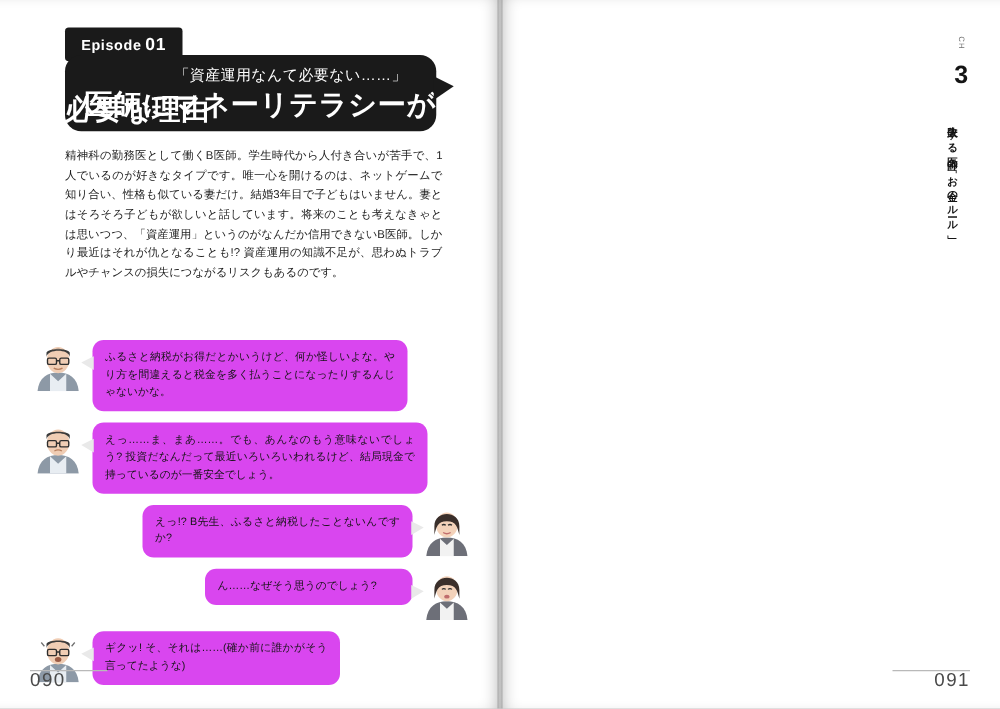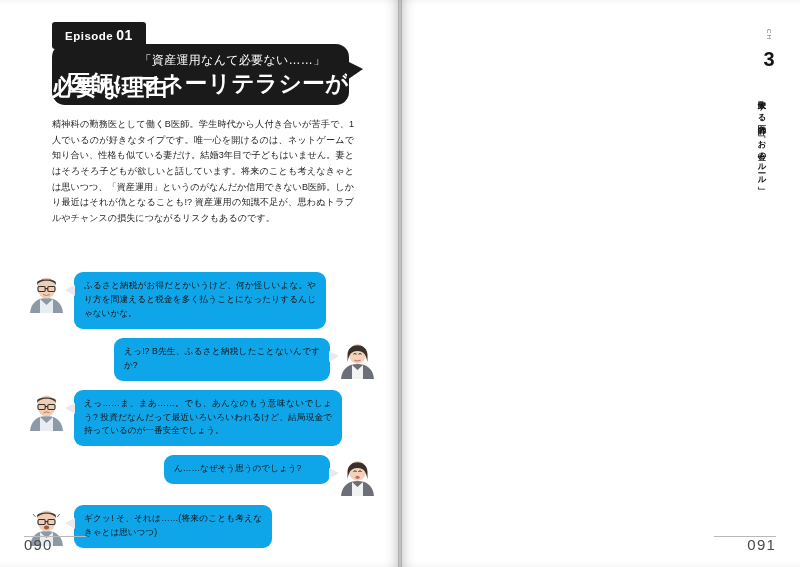--- a/index.html
+++ b/index.html
@@ -134,21 +134,21 @@
   .avatar {
     position: relative;
     width: 41px;
     height: 41px;
     flex: 0 0 41px;
     overflow: hidden;
   }
   .avatar svg { display: block; }
   .bubble {
     position: relative;
-    background: #0ea5e9;
+    background: #d946ef;
     border-radius: 9px;
     padding: 7px 10px 8px 10px;
     font-size: 8.6px;
     line-height: 1.62;
     color: #141414;
     text-align: justify;
   }
   .turn.left .bubble { margin-left: 7px; }
   .turn.right .bubble { margin-right: 7px; }
   .turn.left .bubble:before {
@@ -264,51 +264,51 @@
             <path d="M11.2 13.5 C12 7 29 7 29.8 13.5 L29.8 10 C28 6.5 13 6.5 11.2 10 Z" fill="#3b3b3b"></path>
             <rect x="12" y="14.5" width="7.2" height="5" rx="1.2" fill="none" stroke="#2e2e2e" stroke-width="1.1"></rect>
             <rect x="21.8" y="14.5" width="7.2" height="5" rx="1.2" fill="none" stroke="#2e2e2e" stroke-width="1.1"></rect>
             <line x1="19.2" y1="16.6" x2="21.8" y2="16.6" stroke="#2e2e2e" stroke-width="1.1"></line>
             <path d="M17 22.5 Q20.5 24.5 24 22.5" stroke="#b9805f" stroke-width="1" fill="none"></path>
           </svg>
         </div>
         <div class="bubble w1">ふるさと納税がお得だとかいうけど、何か怪しいよな。やり方を間違えると税金を多く払うことになったりするんじゃないかな。</div>
       </div>
 
-      <div class="turn right">
-        <div class="avatar">
-          <svg width="41" height="41" viewBox="0 0 41 41">
-            <rect x="0" y="0" width="41" height="41" fill="#ffffff"></rect>
-            <path d="M4 41 C5 30 12 26 20.5 26 C29 26 36 30 37 41 Z" fill="#6d6f78"></path>
-            <path d="M15 41 L15 27 L20.5 32 L26 27 L26 41 Z" fill="#f2f2f2"></path>
-            <ellipse cx="20.5" cy="16" rx="8.6" ry="10" fill="#f3d2ba"></ellipse>
-            <path d="M10.5 17 C10.5 4 30.5 4 30.5 17 L30.5 24 C29 18 28 13 20.5 13 C13 13 12 18 10.5 24 Z" fill="#3a2f2b"></path>
-            <path d="M16.5 16.2 Q18 15 19.6 16.2" stroke="#2e2e2e" stroke-width="1" fill="none"></path>
-            <path d="M21.4 16.2 Q23 15 24.6 16.2" stroke="#2e2e2e" stroke-width="1" fill="none"></path>
-            <path d="M17.5 22 Q20.5 24 23.5 22" stroke="#c06d6d" stroke-width="1.1" fill="none"></path>
-          </svg>
-        </div>
-        <div class="bubble w2">えっ!? B先生、ふるさと納税したことないんですか?</div>
-      </div>
-
       <div class="turn left">
         <div class="avatar">
           <svg width="41" height="41" viewBox="0 0 41 41">
             <rect x="0" y="0" width="41" height="41" fill="#ffffff"></rect>
             <path d="M4 41 C5 30 12 26 20.5 26 C29 26 36 30 37 41 Z" fill="#8d99a6"></path>
             <path d="M14 41 L14 27 L20.5 33 L27 27 L27 41 Z" fill="#e8edf2"></path>
             <ellipse cx="20.5" cy="16" rx="9" ry="10.5" fill="#f0cdb4"></ellipse>
             <path d="M11.2 13.5 C12 7 29 7 29.8 13.5 L29.8 10 C28 6.5 13 6.5 11.2 10 Z" fill="#3b3b3b"></path>
             <rect x="12" y="14.5" width="7.2" height="5" rx="1.2" fill="none" stroke="#2e2e2e" stroke-width="1.1"></rect>
             <rect x="21.8" y="14.5" width="7.2" height="5" rx="1.2" fill="none" stroke="#2e2e2e" stroke-width="1.1"></rect>
             <line x1="19.2" y1="16.6" x2="21.8" y2="16.6" stroke="#2e2e2e" stroke-width="1.1"></line>
             <path d="M17.5 22.8 Q20.5 21 23.5 22.8" stroke="#b9805f" stroke-width="1" fill="none"></path>
           </svg>
         </div>
         <div class="bubble w3">えっ……ま、まあ……。でも、あんなのもう意味ないでしょう? 投資だなんだって最近いろいろいわれるけど、結局現金で持っているのが一番安全でしょう。</div>
+      </div>
+
+      <div class="turn right">
+        <div class="avatar">
+          <svg width="41" height="41" viewBox="0 0 41 41">
+            <rect x="0" y="0" width="41" height="41" fill="#ffffff"></rect>
+            <path d="M4 41 C5 30 12 26 20.5 26 C29 26 36 30 37 41 Z" fill="#6d6f78"></path>
+            <path d="M15 41 L15 27 L20.5 32 L26 27 L26 41 Z" fill="#f2f2f2"></path>
+            <ellipse cx="20.5" cy="16" rx="8.6" ry="10" fill="#f3d2ba"></ellipse>
+            <path d="M10.5 17 C10.5 4 30.5 4 30.5 17 L30.5 24 C29 18 28 13 20.5 13 C13 13 12 18 10.5 24 Z" fill="#3a2f2b"></path>
+            <path d="M16.5 16.2 Q18 15 19.6 16.2" stroke="#2e2e2e" stroke-width="1" fill="none"></path>
+            <path d="M21.4 16.2 Q23 15 24.6 16.2" stroke="#2e2e2e" stroke-width="1" fill="none"></path>
+            <path d="M17.5 22 Q20.5 24 23.5 22" stroke="#c06d6d" stroke-width="1.1" fill="none"></path>
+          </svg>
+        </div>
+        <div class="bubble w2">えっ!? B先生、ふるさと納税したことないんですか?</div>
       </div>
 
       <div class="turn right">
         <div class="avatar">
           <svg width="41" height="41" viewBox="0 0 41 41">
             <rect x="0" y="0" width="41" height="41" fill="#ffffff"></rect>
             <path d="M4 41 C5 30 12 26 20.5 26 C29 26 36 30 37 41 Z" fill="#6d6f78"></path>
             <path d="M15 41 L15 27 L20.5 32 L26 27 L26 41 Z" fill="#f2f2f2"></path>
             <ellipse cx="20.5" cy="16" rx="8.6" ry="10" fill="#f3d2ba"></ellipse>
             <path d="M10.5 17 C10.5 4 30.5 4 30.5 17 L30.5 24 C29 18 28 13 20.5 13 C13 13 12 18 10.5 24 Z" fill="#3a2f2b"></path>
@@ -329,21 +329,21 @@
             <ellipse cx="20.5" cy="16" rx="9" ry="10.5" fill="#f0cdb4"></ellipse>
             <path d="M11.2 13.5 C12 7 29 7 29.8 13.5 L29.8 10 C28 6.5 13 6.5 11.2 10 Z" fill="#3b3b3b"></path>
             <rect x="12" y="14.5" width="7.2" height="5" rx="1.2" fill="none" stroke="#2e2e2e" stroke-width="1.1"></rect>
             <rect x="21.8" y="14.5" width="7.2" height="5" rx="1.2" fill="none" stroke="#2e2e2e" stroke-width="1.1"></rect>
             <line x1="19.2" y1="16.6" x2="21.8" y2="16.6" stroke="#2e2e2e" stroke-width="1.1"></line>
             <ellipse cx="20.5" cy="22.6" rx="2.6" ry="2" fill="#9a5a44"></ellipse>
             <line x1="7" y1="9" x2="9.5" y2="12" stroke="#6d6d6d" stroke-width="1"></line>
             <line x1="33.8" y1="9" x2="31.3" y2="12" stroke="#6d6d6d" stroke-width="1"></line>
           </svg>
         </div>
-        <div class="bubble w5">ギクッ!  そ、それは……(将来のことも考えなきゃとは思いつつ)</div>
+        <div class="bubble w5">ギクッ!  そ、それは……(確か前に誰かがそう言ってたような)</div>
       </div>
 
     </div>
 
     <div class="folio-rule rule-left"></div>
     <div class="folio folio-left">090</div>
   </div>
 
   <div class="page page-right">
 

